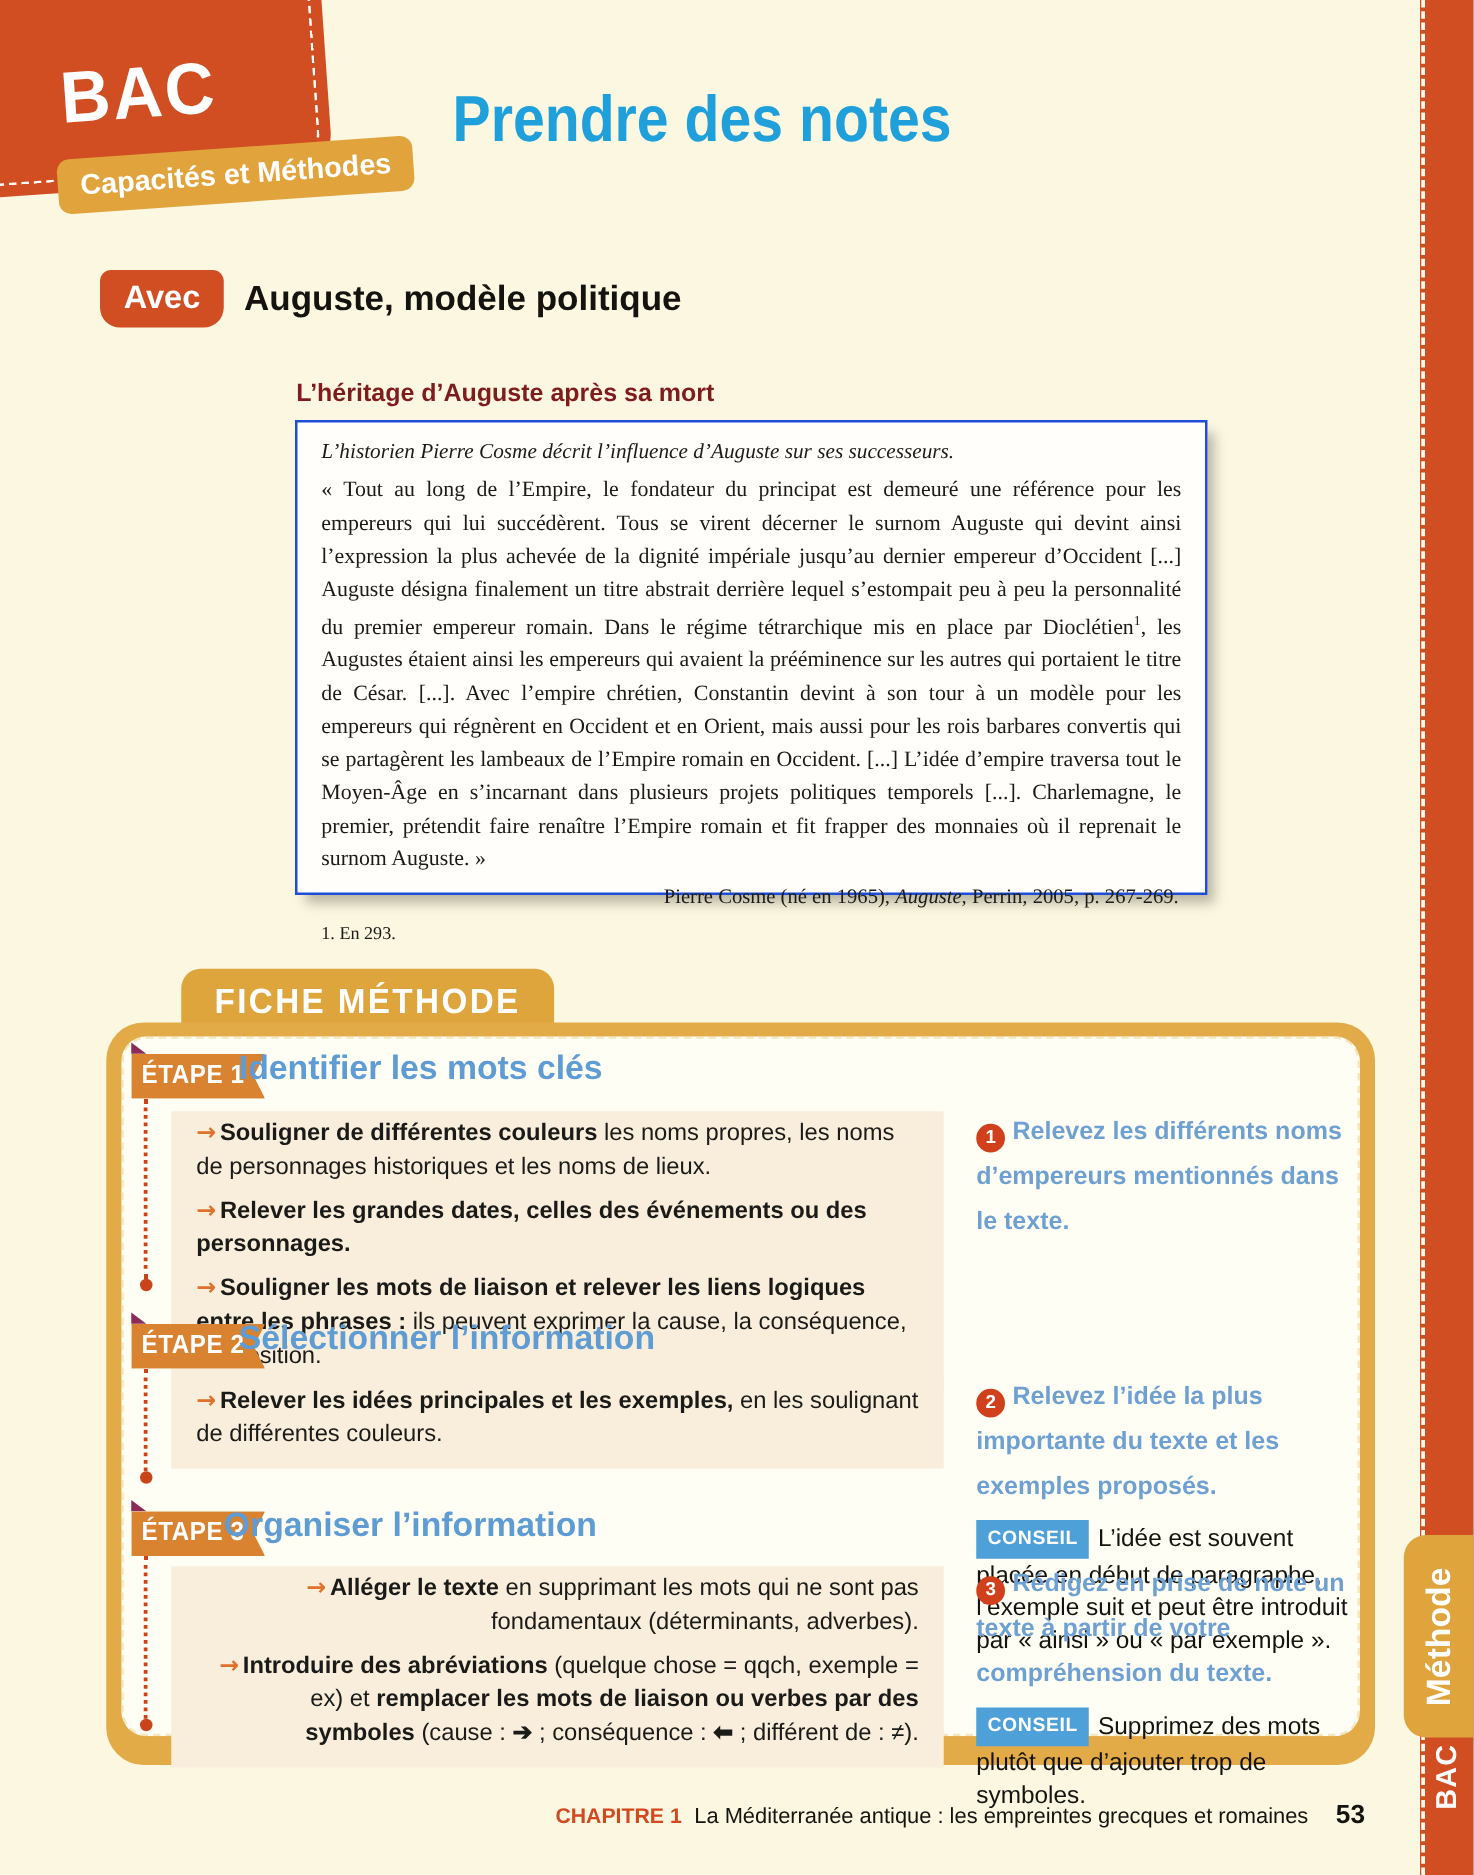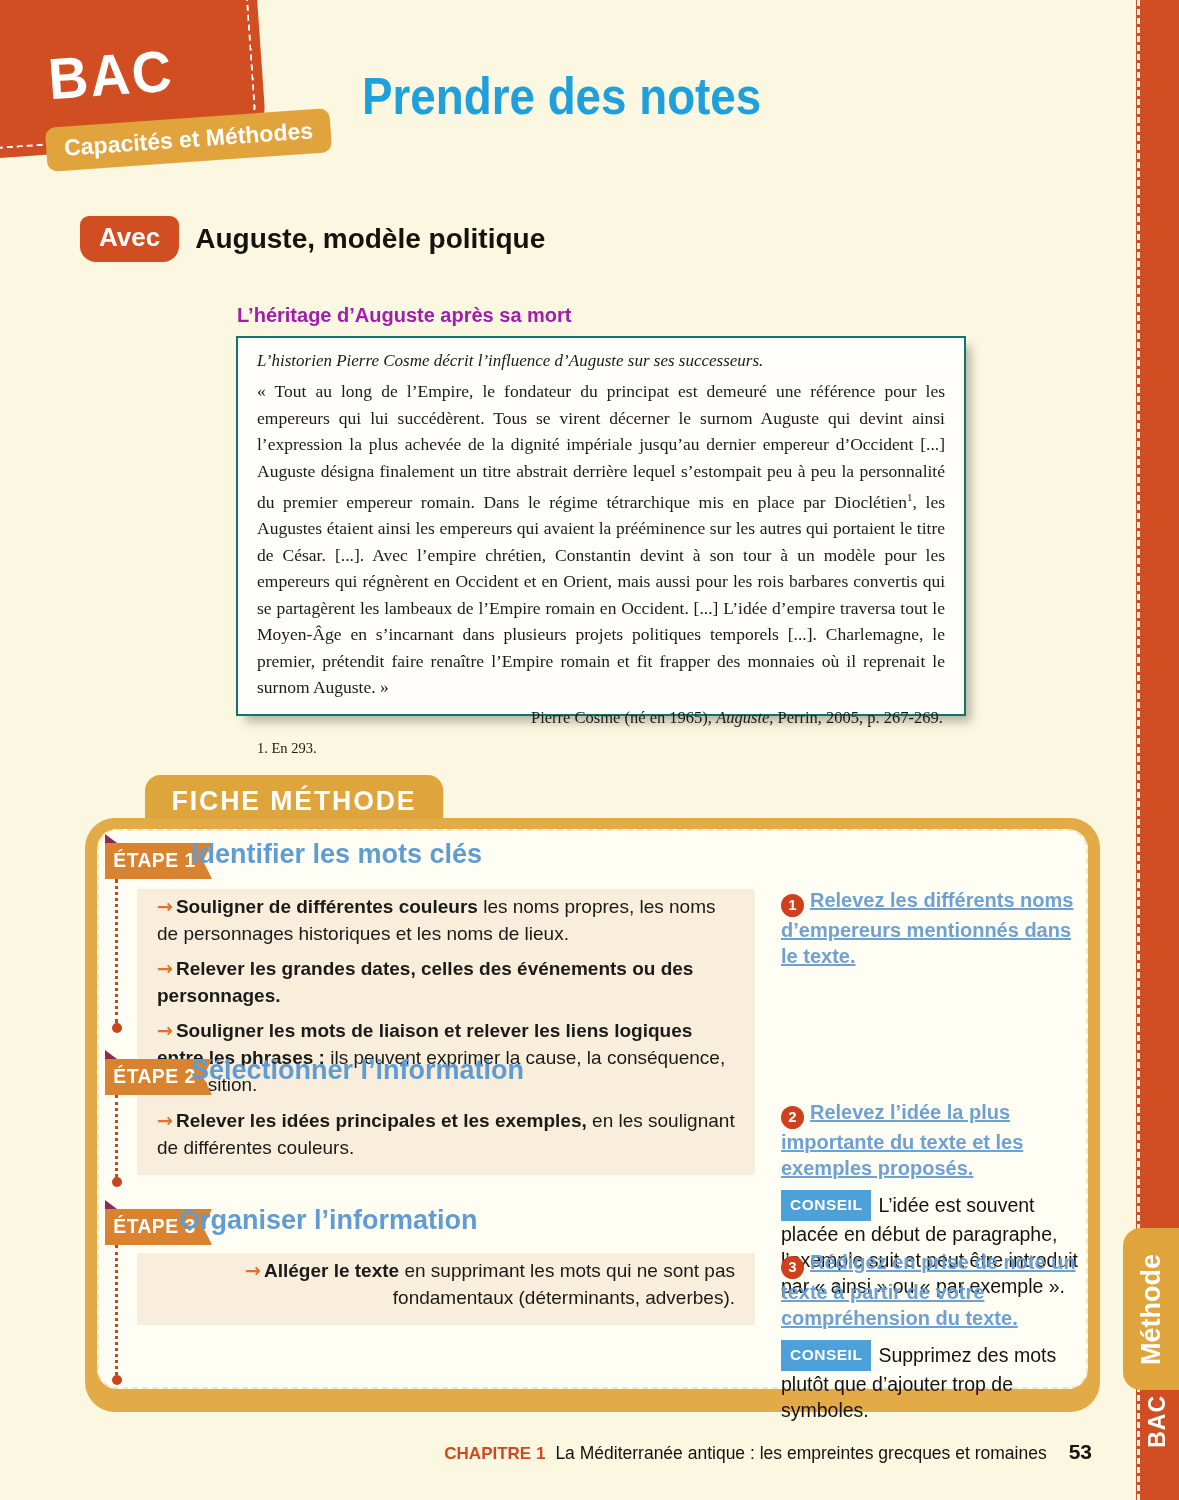--- a/index.html
+++ b/index.html
@@ -39,24 +39,24 @@
     position:absolute; left:362px; top:66px; font-size:52px; font-weight:bold;
     color:#1FA0DB; transform:scaleX(.88); transform-origin:left; white-space:nowrap; letter-spacing:0;
   }
 
   
   .sujet-row { position:absolute; left:80px; top:216px; display:flex; align-items:center; }
   .sujet-badge { background:#D04E22; color:#fff; font-weight:bold; font-size:26px; padding:6px 19px 9px; border-radius:9px 9px 16px 16px; }
   .sujet-title { font-size:28px; font-weight:bold; margin-left:16px; color:#14130f; }
 
   
-  .doc-heading { position:absolute; left:237px; top:304px; font-size:20px; font-weight:bold; color:#a21caf; }
+  .doc-heading { position:absolute; left:237px; top:304px; font-size:20px; font-weight:bold; color:#7f1d1d; }
   .doc-box {
     position:absolute; left:236px; top:336px; width:730px; height:380px; box-sizing:border-box;
-    background:#FFFEFA; border:2px solid #0f766e; padding:13px 19px;
+    background:#FFFEFA; border:2px solid #1d4ed8; padding:13px 19px;
     box-shadow:7px 8px 9px -2px rgba(90,85,70,.4);
     font-family:"Liberation Serif", serif;
   }
   .doc-intro { font-style:italic; font-size:17px; margin:0 0 7px 0; }
   .doc-quote { font-size:17.5px; line-height:26.5px; text-align:justify; margin:0; }
   .doc-quote sup { font-size:11px; }
   .doc-source { font-size:16.5px; text-align:right; margin:7px 2px 0 0; }
   .doc-note { font-size:14.5px; margin:12px 0 0 0; }
 
   
@@ -88,21 +88,21 @@
   .dotline { position:absolute; width:0; border-left:3px dotted #C9441B; }
   .dotline::after { content:""; position:absolute; left:-6px; bottom:-10px; width:10px; height:10px; border-radius:50%; background:#C9441B; }
 
   .step-box { position:absolute; width:618px; box-sizing:border-box; background:#F8EEDB; padding:4px 20px 14px; }
   .step-box p { margin:0 0 8px 0; font-size:19px; line-height:27px; }
   .step-box p:last-child { margin-bottom:0; }
   .arrow { color:#E0712C; font-weight:bold; margin-right:3px; font-family:"DejaVu Sans", sans-serif; }
 
   
   .q-block { position:absolute; width:304px; }
-  .q-head { color:#6FA0D2; font-weight:bold; font-size:20px; line-height:26px; margin:0;text-decoration:underline; }
+  .q-head { color:#6FA0D2; font-weight:bold; font-size:20px; line-height:36px; margin:0; }
   .q-num {
     display:inline-flex; width:23px; height:23px; border-radius:50%; background:#D0401C;
     color:#fff; font-size:15px; font-weight:bold; align-items:center; justify-content:center;
     margin-right:6px; vertical-align:-3px;
   }
   .q-conseil { margin:9px 0 0 0; font-size:19.5px; line-height:26px; color:#14130f; }
   .conseil-badge {
     display:inline-block; background:#4DA0D8; color:#fff; font-weight:bold; font-size:15.5px;
     padding:2px 9px 3px; margin-right:7px; letter-spacing:.5px; vertical-align:2px;
   }
@@ -179,20 +179,21 @@
       </div>
 
       <div class="flag-wrap" style="left:6px; top:378px;">
         <span class="flag-corner"></span>
         <span class="etape-flag">ÉTAPE 3</span>
       </div>
       <div class="step-title" style="left:80px; top:374px;">Organiser l’information</div>
       <div class="dotline" style="left:16px; top:414px; height:130px;"></div>
       <div class="step-box" style="left:38px; top:422px;text-align:right;">
         <p><span class="arrow">→</span><span><b>Alléger le texte</b> en supprimant les mots qui ne sont pas fondamentaux (déterminants, adverbes).</span></p>
+        <p><span class="arrow">→</span><span><b>Introduire des abréviations</b> (quelque chose = qqch, exemple = ex) et <b>remplacer les mots de liaison ou verbes par des symboles</b> (cause : <b>➔</b> ; conséquence : <b>⬅</b> ; différent de : ≠).</span></p>
       </div>
       <div class="q-block" style="left:682px; top:418px;">
         <p class="q-head"><span class="q-num">3</span><span>Rédigez en prise de note un texte à partir de votre compréhension du texte.</span></p>
         <p class="q-conseil"><span class="conseil-badge">CONSEIL</span><span>Supprimez des mots plutôt que d’ajouter trop de symboles.</span></p>
       </div>
 
     </div>
   </div>
 
   <div class="footer">

